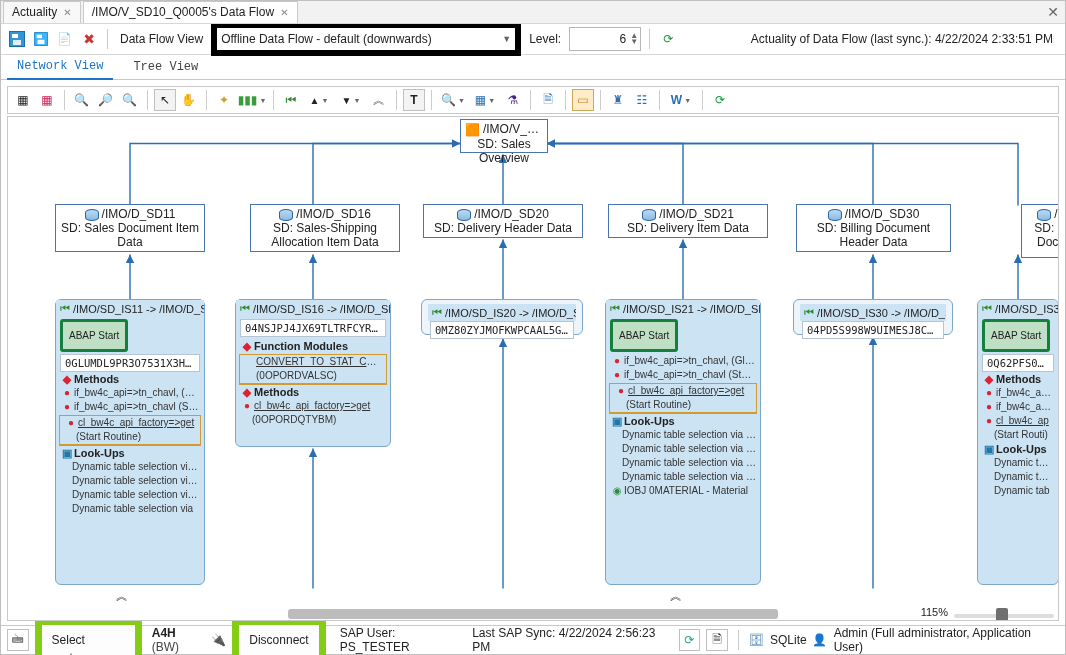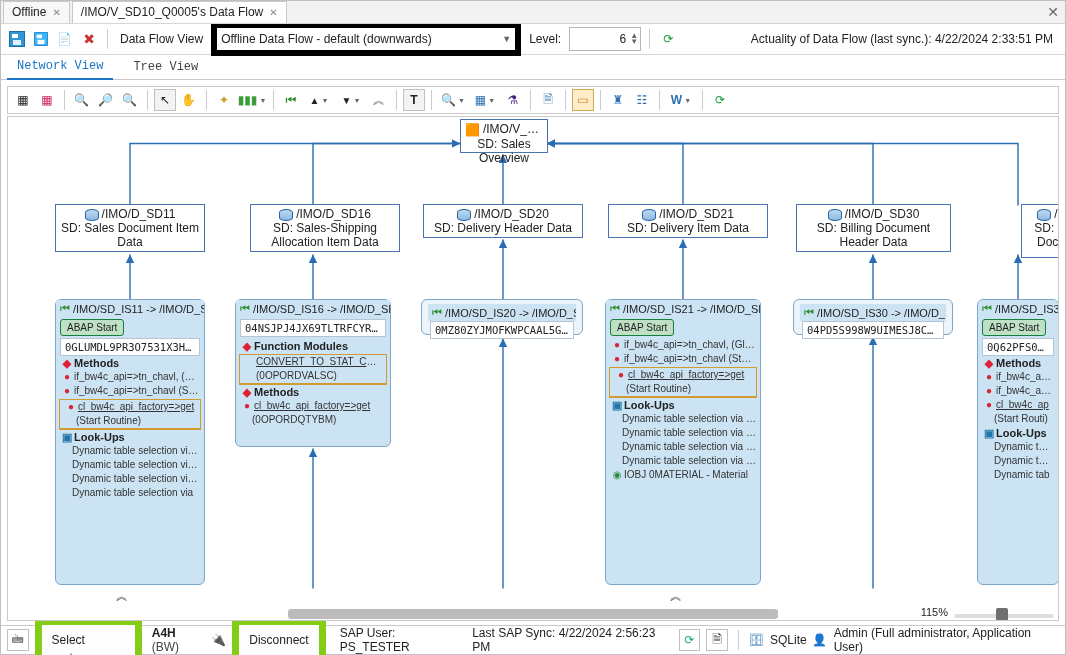--- a/index.html
+++ b/index.html
@@ -46,21 +46,21 @@
 .node .hdr-icn { display:inline-block; vertical-align:middle; margin-right:3px; }
 
 .blue-panel { position:absolute; background:#cce3f4; border:1px solid #7da7c9; border-radius:6px; box-sizing:border-box; font-size:11px; text-align:left; }
 .blue-panel .bp-title { background:#cce3f4; padding:2px 4px 2px 4px; white-space:nowrap; overflow:hidden; text-overflow:ellipsis; display:flex; align-items:center; gap:3px; }
 .blue-panel .bp-row { padding:1px 4px 1px 16px; white-space:nowrap; overflow:hidden; text-overflow:ellipsis; line-height:12px; position:relative; }
 .blue-panel .bp-row.link { color:#1e4ea0; text-decoration:underline; }
 .blue-panel .bp-row.small { font-size:10px; color:#333; }
 .blue-panel .bp-bold { font-weight:bold; }
 .blue-panel .bp-ico2 { margin-left:-10px; margin-right:2px; display:inline-block; width:10px; text-align:center; }
 .blue-panel .bp-warn { border:1px solid #d39b2f; box-shadow:0 1px 0 #d39b2f; }
-.bp-chip { background:#bfe0c4; border:1px solid #15803d; border-radius:3px; display:inline-block; padding:2px 6px; margin:2px 4px; font-size:10px; }
+.bp-chip { background:#bfe0c4; border:3px solid #15803d; border-radius:3px; display:inline-block; padding:8px 6px; margin:2px 4px; font-size:10px; }
 
 .blue-panel.pill { height:26px; padding:4px 6px; }
 .blue-panel.pill.gray { background:#edf5fb; }
 
 .tiny-hashbox { background:#fff; border:1px solid #b6c5d4; padding:2px 4px; white-space:nowrap; overflow:hidden; text-overflow:ellipsis; font-size:10.5px; font-family:monospace; }
 
 svg.edges { position:absolute; left:0; top:0; width:100%; height:100%; pointer-events:none; }
 
 
 .zoomer { position:absolute; right:4px; bottom:2px; display:flex; align-items:flex-end; gap:6px; font-size:11px; }
@@ -89,21 +89,21 @@
 .arrow::before { content:"▲"; font-size:10px; }
 .arrow.down::before { content:"▼"; }
 </style>
 </head>
 <body>
 
 <div class="window">
 
   <div class="tab-strip">
     <div class="file-tab inactive">
-      <span>Offline</span>
+      <span>Actuality</span>
       <span class="x">✕</span>
     </div>
     <div class="file-tab">
       <span>/IMO/V_SD10_Q0005's Data Flow</span>
       <span class="x">✕</span>
     </div>
     <span class="maximize-x">✕</span>
   </div>
 
   <div class="toolbar1">

